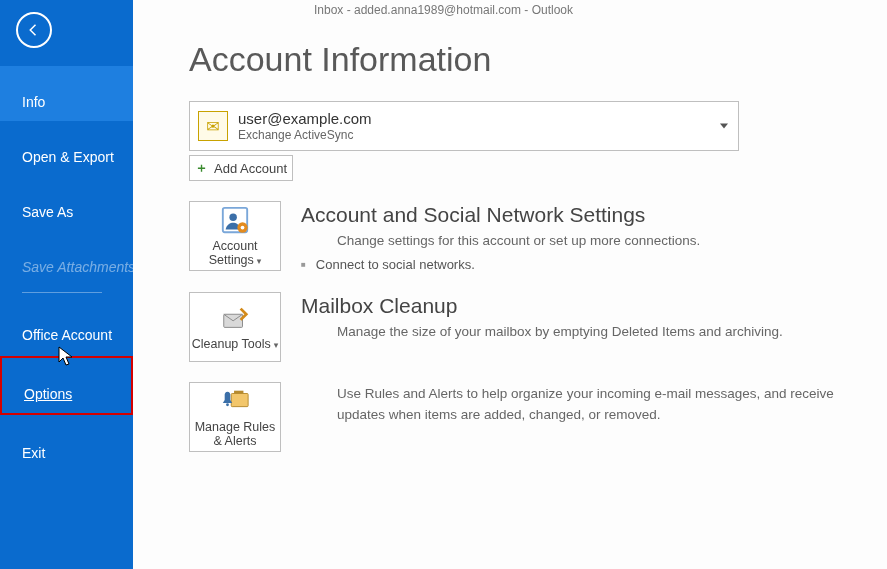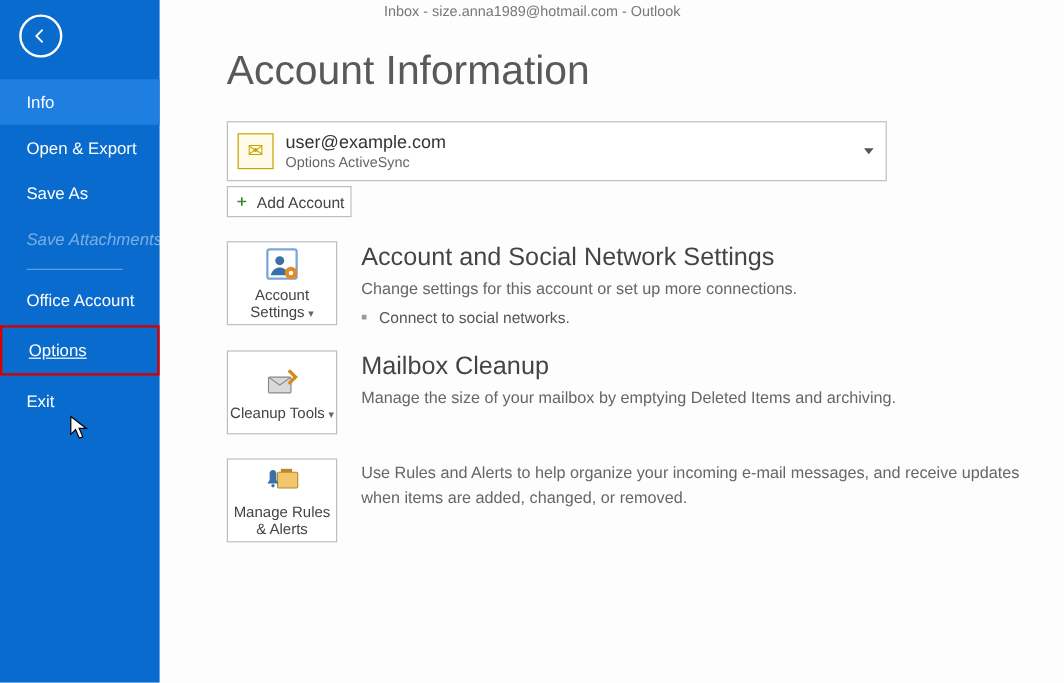--- a/index.html
+++ b/index.html
@@ -24,21 +24,21 @@
     width: 36px; height: 36px;
     border: 2px solid #fff;
     border-radius: 50%;
     display: flex; align-items: center; justify-content: center;
     margin: 6px 0 18px 16px;
     color: #fff;
     cursor: pointer;
   }
   .back-circle svg { width: 18px; height: 18px; stroke: #fff; fill: none; stroke-width: 2; }
   .side-item {
-    padding: 11px 0 11px 22px;
+    padding: 28px 0 11px 22px;
     cursor: pointer;
     white-space: nowrap;
   }
   .side-item.active { background: #1e7fe0; }
   .side-item.disabled { color: rgba(255,255,255,0.45); cursor: default; font-style: italic; }
   .side-sep {
     border-top: 1px solid rgba(255,255,255,0.35);
     margin: 6px 22px 6px 22px;
     width: 80px;
   }
@@ -127,31 +127,31 @@
     align-items: center; justify-content: center;
     font-size: 12.5px; color: #444; text-align: center;
     cursor: pointer;
     background: #fff;
     gap: 4px;
   }
   .tool-btn .big-ico { width: 30px; height: 30px; }
   .tool-btn .drop { font-size: 9px; color: #666; margin-left: 3px; }
   .sec-text { flex: 1; padding-top: 2px; }
   .sec-head { font-size: 21px; color: #444; font-weight: 400; margin-bottom: 4px; }
-  .sec-desc { font-size: 13.5px; color: #666; line-height: 1.5; }
+  .sec-desc { font-size: 13.5px; color: #666; line-height: 1.5; margin-left: 36px; }
   .bullet-line { margin-top: 6px; font-size: 13px; color: #555; }
   .bullet-line::before { content: "■"; font-size: 8px; color: #999; margin-right: 10px; vertical-align: 2px; }
 
   
 </style>
 </head>
 <body>
 
 <div class="titlebar">
-  <span>Inbox - size.anna1989@hotmail.com - Outlook</span>
+  <span>Inbox - added.anna1989@hotmail.com - Outlook</span>
 </div>
 
 <div class="root">
 
   <div class="sidebar">
     <div class="back-circle">
       <svg viewBox="0 0 24 24">
           <path d="M14 5l-7 7 7 7"></path>
         </svg>
     </div>
@@ -165,21 +165,21 @@
     <div class="side-item">Exit</div>
   </div>
 
   <div class="main">
     <h1>Account Information</h1>
 
     <div class="acct-select">
       <div class="mail-icon">✉</div>
       <div class="texts">
         <div class="acct-email">user@example.com</div>
-        <div class="acct-type">Options ActiveSync</div>
+        <div class="acct-type">Exchange ActiveSync</div>
       </div>
       <div class="caret"></div>
     </div>
 
     <div class="add-acct">
       <span class="plus">＋</span>
       <span>Add Account</span>
     </div>
 
     <div class="section">

